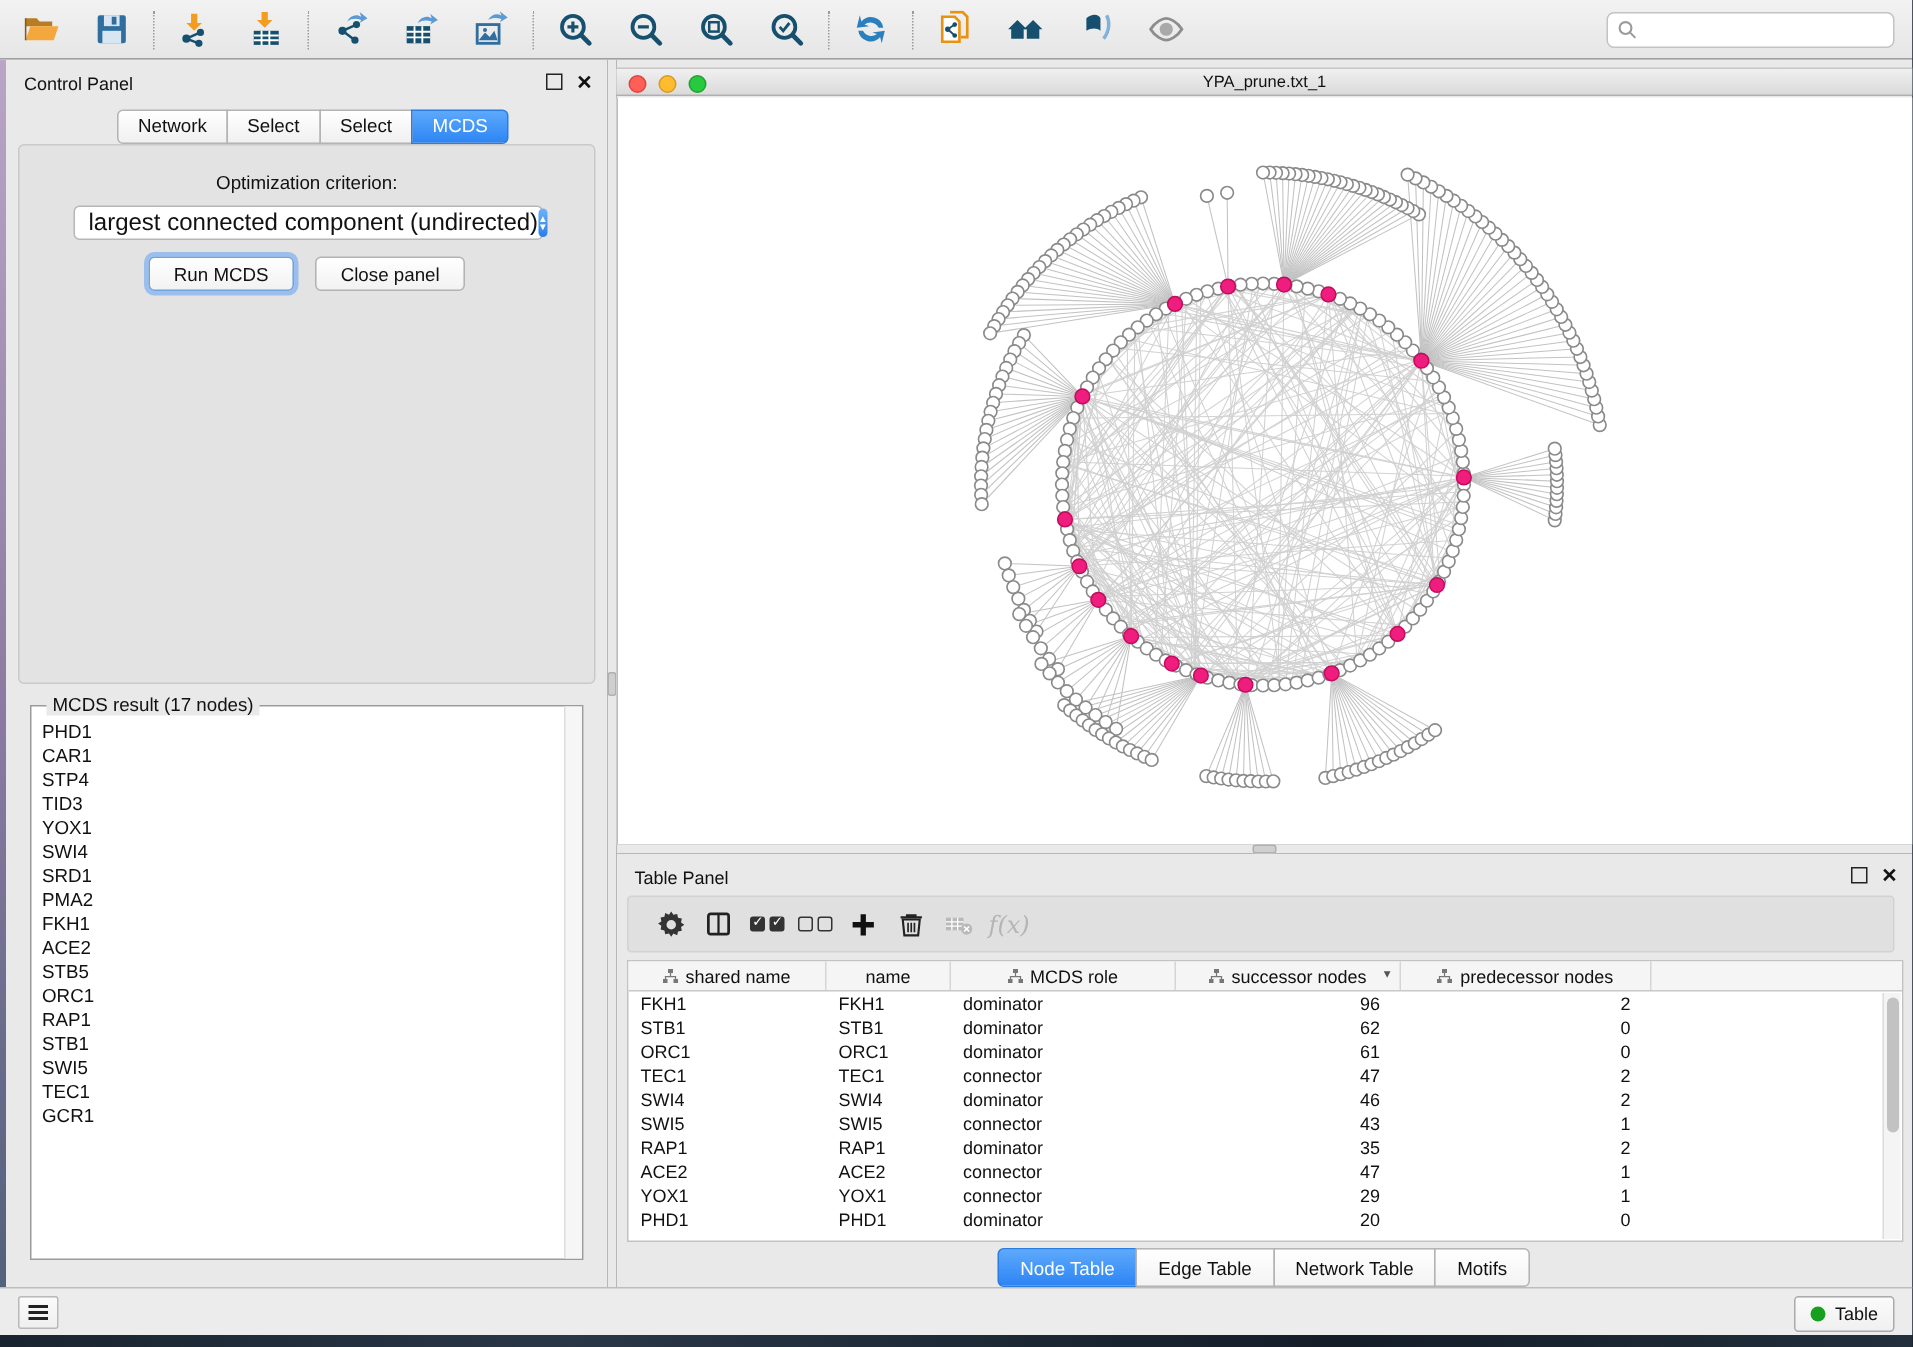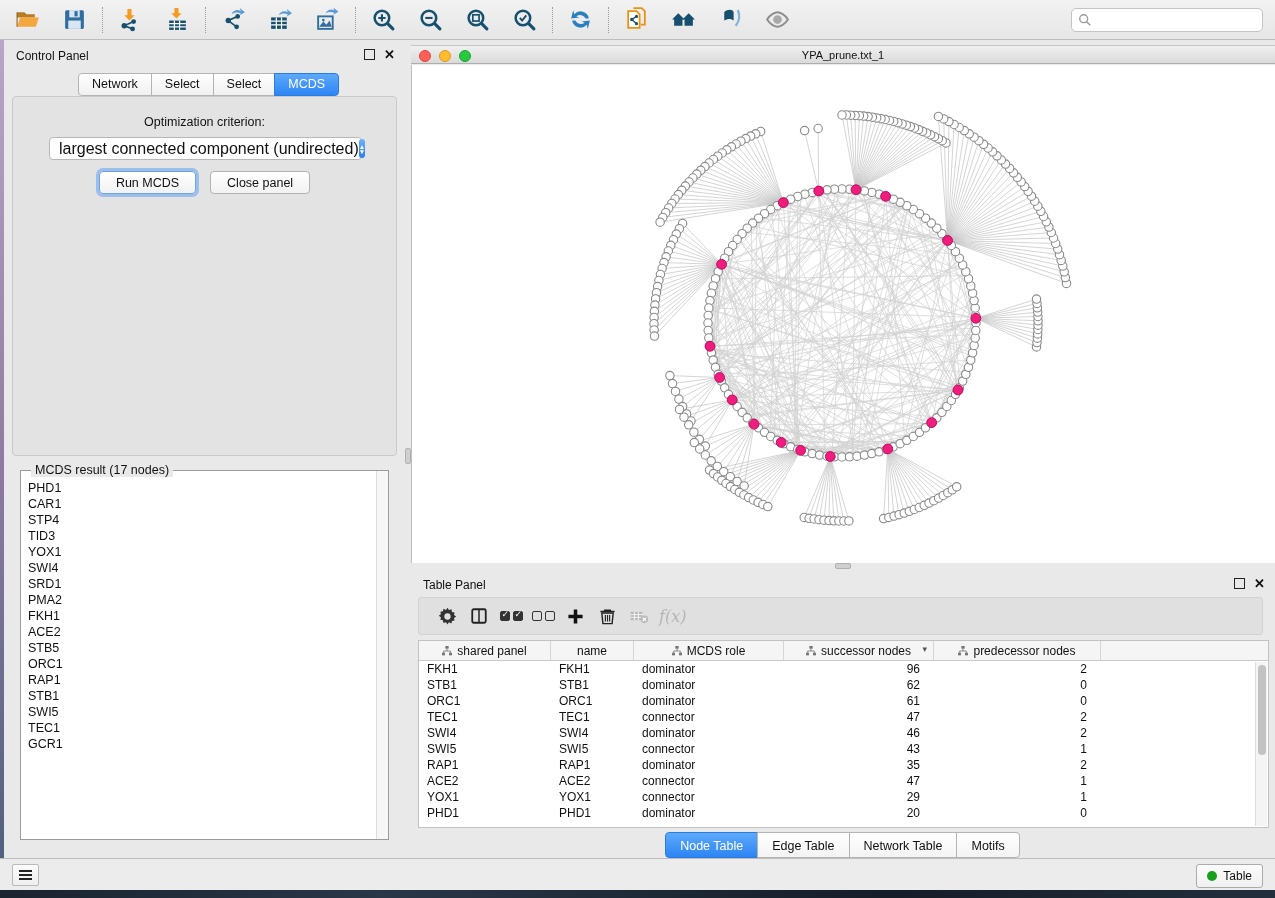--- a/index.html
+++ b/index.html
@@ -1216,21 +1216,21 @@
   </div>
   <div class="table-area">
     <div class="thead" id="thead">
         <div class="th" style="width: 132px;">
           <svg width="10" height="10" viewBox="0 0 12 12">
             <rect x="4" y="0" width="4" height="3.2" fill="#777"></rect>
             <rect x="0" y="8" width="3.6" height="3.2" fill="#777"></rect>
             <rect x="8.4" y="8" width="3.6" height="3.2" fill="#777"></rect>
             <path d="M6 3v3M2 8V6h8v2" stroke="#777" fill="none" stroke-width="1"></path>
           </svg>
-          <span>shared panel</span>
+          <span>shared name</span>
         </div>
         <div class="th" style="width: 83px;">
           <span>name</span>
         </div>
         <div class="th" style="width: 150px;">
           <svg width="10" height="10" viewBox="0 0 12 12">
             <rect x="4" y="0" width="4" height="3.2" fill="#777"></rect>
             <rect x="0" y="8" width="3.6" height="3.2" fill="#777"></rect>
             <rect x="8.4" y="8" width="3.6" height="3.2" fill="#777"></rect>
             <path d="M6 3v3M2 8V6h8v2" stroke="#777" fill="none" stroke-width="1"></path>

